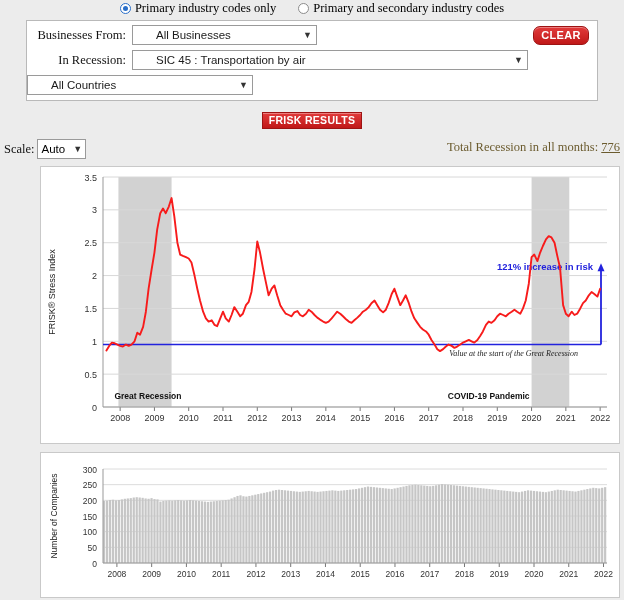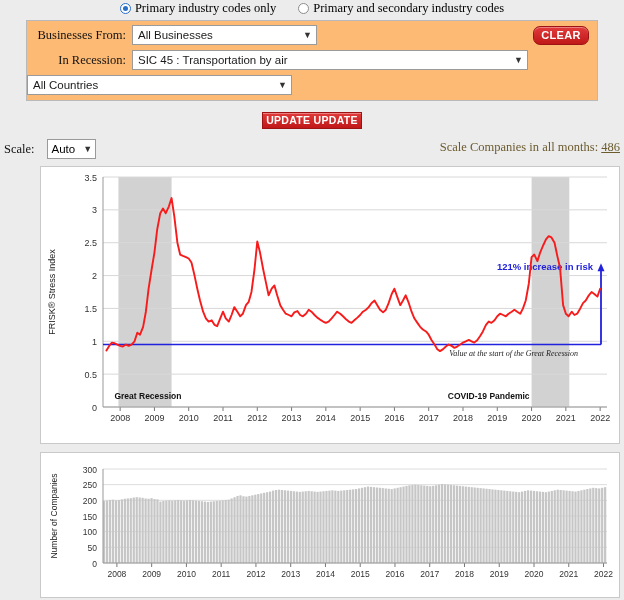--- a/index.html
+++ b/index.html
@@ -25,60 +25,60 @@
   }
   .radio-dot.on { border-color: #2a6fc9; background: #fff; }
   .radio-dot.on::after {
     content: ""; position: absolute; left: 2px; top: 2px;
     width: 5px; height: 5px; border-radius: 50%; background: #2a6fc9;
   }
 
   
   .filter-panel {
     position: absolute; left: 26px; top: 20px; width: 572px; height: 81px;
-    background: #fdba74; border: 1px solid #b9b9b9;
+    background: #ffffff; border: 1px solid #b9b9b9;
   }
   .f-row { position: absolute; left: 0; display: flex; align-items: center; height: 20px; }
   .f-row.r1 { top: 4px; }
   .f-row.r2 { top: 29px; }
   .f-row.r3 { top: 54px; }
   .f-label {
     width: 105px; text-align: right; padding-right: 6px;
     font-size: 12.5px; color: #111; font-family: "Liberation Serif", serif;
   }
   .sel {
     height: 20px; border: 1px solid #9a9a9a; background: #fff;
     display: flex; align-items: center; justify-content: space-between;
-    padding: 0 4px 0 5px; font-family: "Liberation Sans", sans-serif;
+    padding: 0 4px 0 23px; font-family: "Liberation Sans", sans-serif;
     font-size: 11.5px; color: #1a1a1a; white-space: nowrap; overflow: hidden;
   }
   .sel .cv { overflow: hidden; text-overflow: ellipsis; }
   .chev { font-size: 9px; color: #333; margin-left: 8px; line-height: 1; }
   .sel.w-bus { width: 185px; }
   .sel.w-ind { width: 396px; }
-  .sel.w-cty { width: 265px; }
+  .sel.w-cty { width: 226px; }
 
   .btn-red {
     font-family: "Liberation Sans", sans-serif;
     font-weight: bold; font-size: 11px; color: #fff;
     letter-spacing: 0.3px;
     background: linear-gradient(#e23b3b, #c01818);
     border: 1px solid #9d1313;
     text-align: center; line-height: 17px; height: 19px;
     box-shadow: inset 0 1px 0 rgba(255,255,255,.35);
     cursor: pointer; user-select: none;
   }
   #clear-btn { position: absolute; right: 8px; top: 5px; width: 56px; border-radius: 7px; }
   #update-btn {
     position: absolute; left: 262px; top: 112px; width: 100px; height: 17px;
     line-height: 15px; font-size: 10.5px;
   }
 
   
-  .scale-row { position: absolute; left: 4px; top: 139px; display: flex; align-items: center; gap: 12px; }
+  .scale-row { position: absolute; left: 4px; top: 139px; display: flex; align-items: center; gap: 2px; }
   .scale-lbl { font-size: 12.5px; color: #111; }
   .scale-sel {
     height: 20px; min-width: 48px; border: 1px solid #9a9a9a; background: #fff;
     display: flex; align-items: center; justify-content: space-between;
     padding: 0 3px 0 4px; font-family: "Liberation Sans", sans-serif; font-size: 11.5px;
   }
   .total-row {
     position: absolute; right: 4px; top: 140px;
     font-size: 12.5px; color: #6b5b2e;
   }
@@ -137,33 +137,33 @@
   <div class="f-row r3">
     <div class="sel w-cty">
       <span class="cv">All Countries</span>
       <span class="chev">▼</span>
     </div>
   </div>
 
   <div class="btn-red" id="clear-btn">CLEAR</div>
 </div>
 
-<div class="btn-red" id="update-btn">UPDATE UPDATE</div>
+<div class="btn-red" id="update-btn">FRISK RESULTS</div>
 
 <div class="scale-row">
   <span class="scale-lbl">Scale:</span>
   <div class="scale-sel">
     <span>Auto</span>
     <span class="chev">▼</span>
   </div>
 </div>
 
 <div class="total-row">
-  <span>Scale Companies in all months:</span>
-  <span class="num">486</span>
+  <span>Total Recession in all months:</span>
+  <span class="num">776</span>
 </div>
 
 <div class="chart-panel" id="chart-top">
   <svg id="svg-top" width="578" height="276" viewBox="0 0 578 276">
         <rect x="77.42857142857294" y="10" width="53.14285714285542" height="230" fill="#d2d2d2"></rect>
         <rect x="490.57142857142725" y="10" width="37.714285714282425" height="230" fill="#d2d2d2"></rect>
         <line x1="62" y1="240" x2="566" y2="240" stroke="#d8d8d8" stroke-width="1"></line>
         <text x="56" y="243.5" text-anchor="end" font-family="&quot;Liberation Sans&quot;, sans-serif" font-size="9" fill="#333">0</text>
         <line x1="62" y1="207.14285714285714" x2="566" y2="207.14285714285714" stroke="#d8d8d8" stroke-width="1"></line>
         <text x="56" y="210.64285714285714" text-anchor="end" font-family="&quot;Liberation Sans&quot;, sans-serif" font-size="9" fill="#333">0.5</text>

